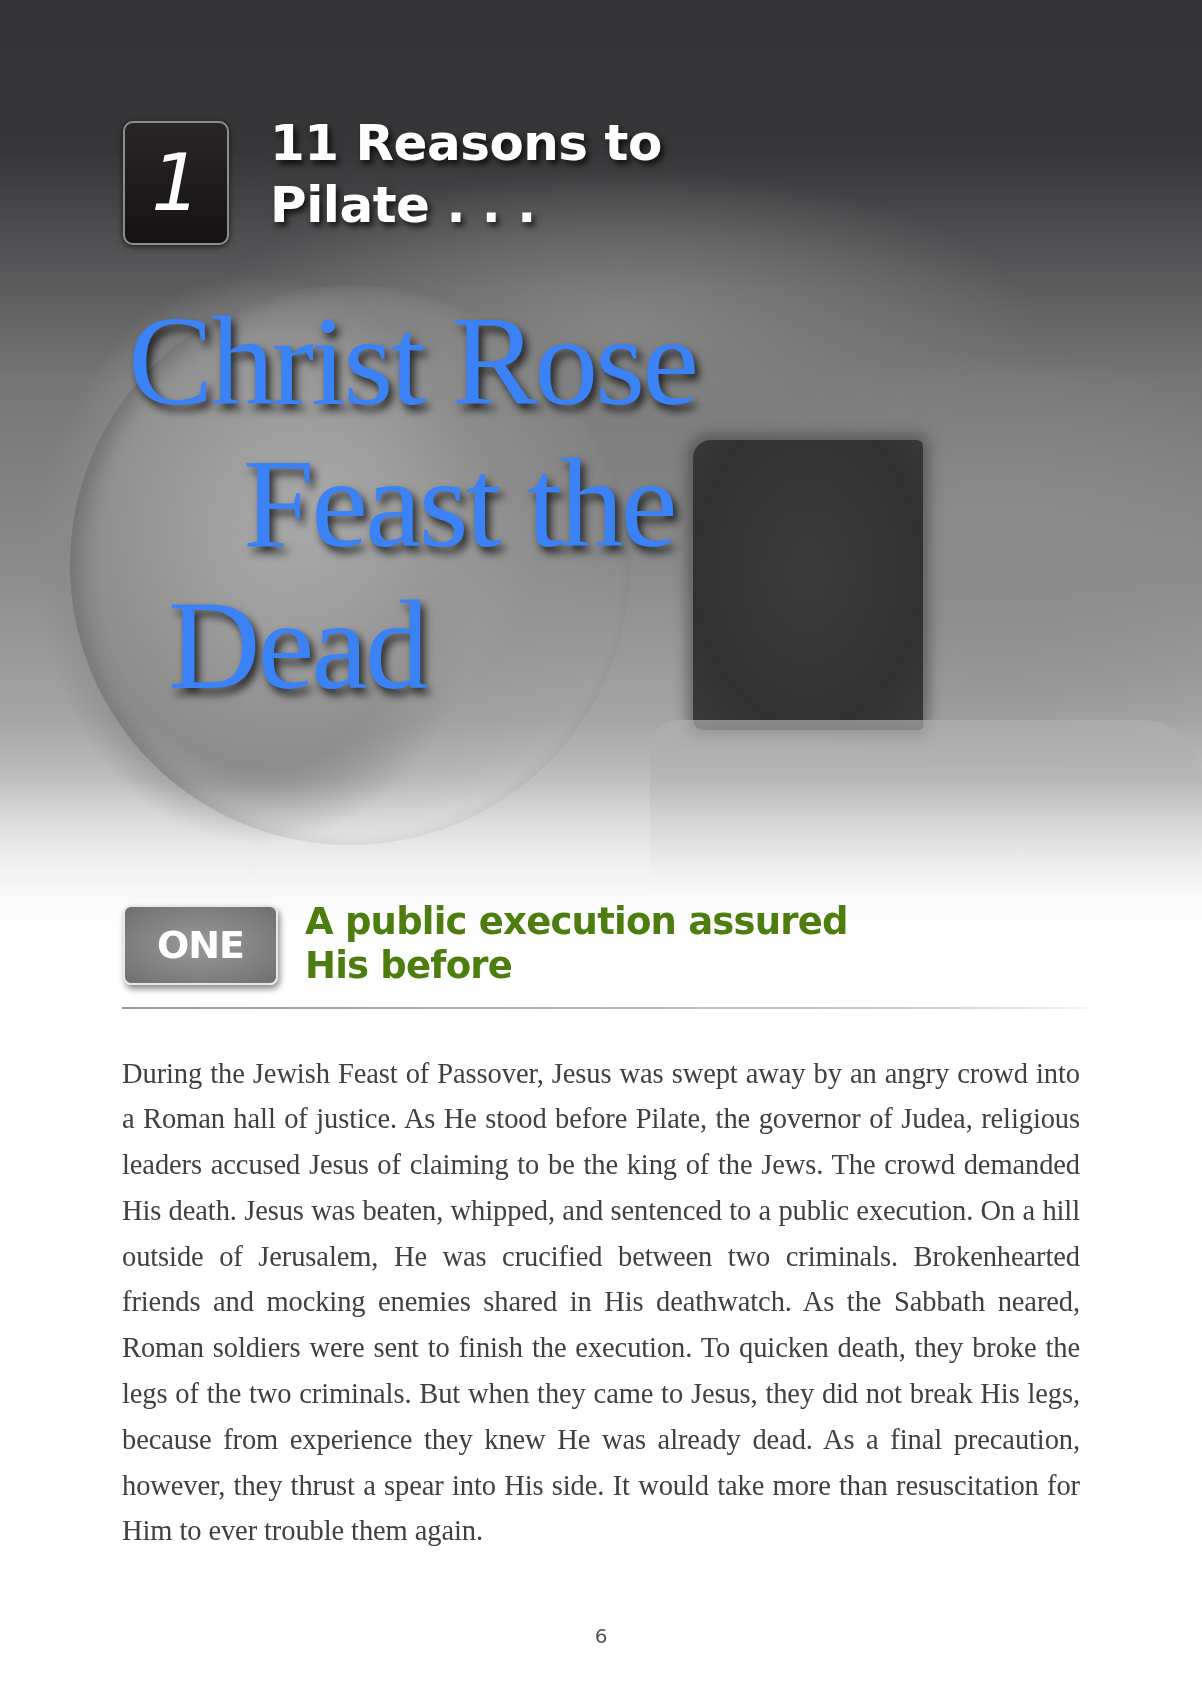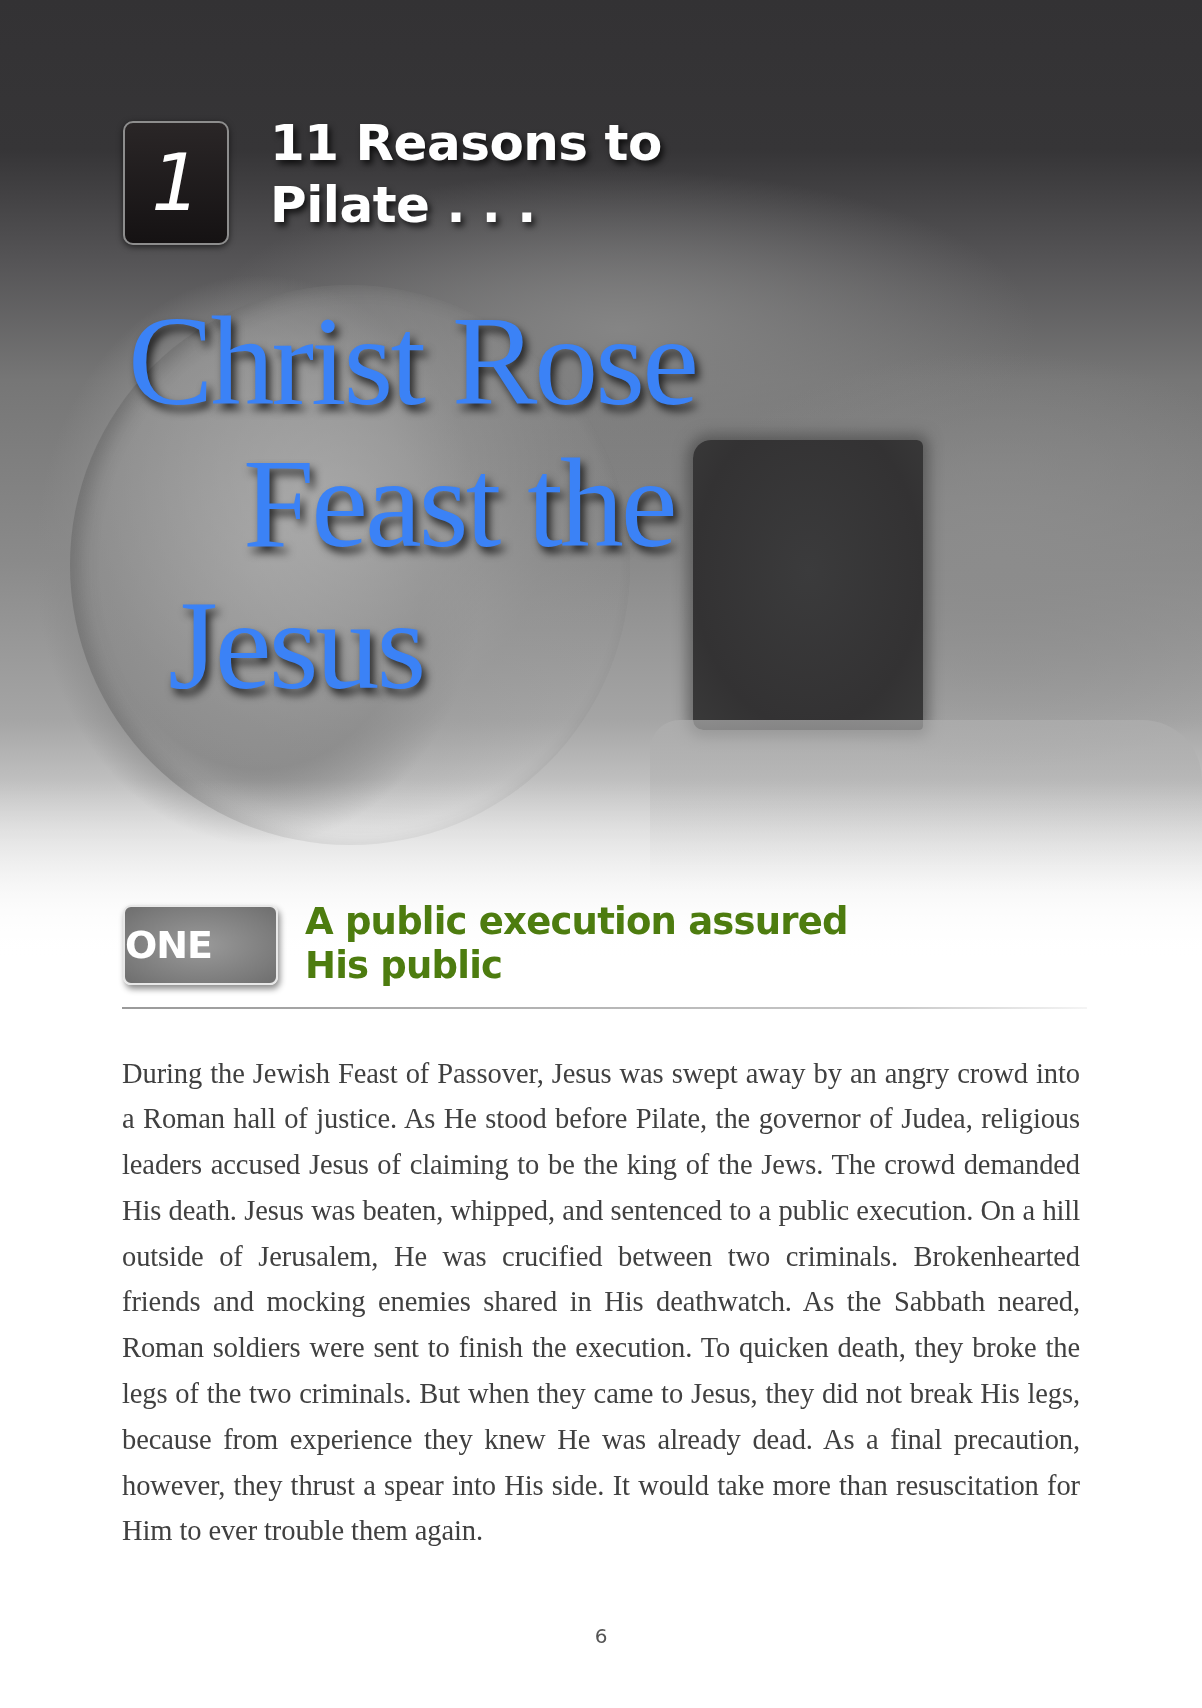--- a/index.html
+++ b/index.html
@@ -55,21 +55,21 @@
     .chapter-title div { white-space: nowrap; }
     .chapter-title .l2 { padding-left: 115px; }
     .chapter-title .l3 { padding-left: 40px; }
 
     
     .section-badge {
       position: absolute; left: 123px; top: 905px; width: 155px; height: 80px; box-sizing: border-box;
       border: 2px solid #e8e8e8; border-radius: 8px;
       background: radial-gradient(ellipse at 50% 50%, #9a9a9a 0%, #7c7c7c 70%, #6e6e6e 100%);
       box-shadow: 2px 4px 6px rgba(0,0,0,0.45);
-      display: flex; align-items: center; 
+      display: flex; align-items: center; justify-content: center;
     }
     .section-badge span { color: #ffffff; font-family: "DejaVu Sans", sans-serif; font-weight: bold; font-size: 38px; letter-spacing: -1px; }
     .section-title {
       position: absolute; left: 305px; top: 900px; color: #4d7c0f;
       font-family: "DejaVu Sans", sans-serif; font-weight: bold; font-size: 37px; line-height: 44px; letter-spacing: -0.8px;
     }
     .section-divider { position: absolute; left: 122px; top: 1007px; width: 965px; height: 2px; background: linear-gradient(to right, #9a9a9a, #c8c8c8 80%, rgba(220,220,220,0.3)); }
 
     .body-text {
       position: absolute; left: 122px; top: 1022px; width: 958px;
@@ -94,29 +94,29 @@
 </div>
 
 <div class="chapter-kicker">
   <div>11 Reasons to</div>
   <div>Pilate . . .</div>
 </div>
 
 <div class="chapter-title">
   <div class="l1">Christ Rose</div>
   <div class="l2">Feast the</div>
-  <div class="l3">Jesus</div>
+  <div class="l3">Dead</div>
 </div>
 
 <div class="section-badge">
   <span>ONE</span>
 </div>
 
 <div class="section-title">
   <div>A public execution assured</div>
-  <div>His public</div>
+  <div>His before</div>
 </div>
 
 <div class="section-divider"></div>
 
 <p class="body-text">During the Jewish Feast of Passover, Jesus was swept away by an angry crowd into a Roman hall of justice. As He stood before Pilate, the governor of Judea, religious leaders accused Jesus of claiming to be the king of the Jews. The crowd demanded His death. Jesus was beaten, whipped, and sentenced to a public execution. On a hill outside of Jerusalem, He was crucified between two criminals. Brokenhearted friends and mocking enemies shared in His deathwatch. As the Sabbath neared, Roman soldiers were sent to finish the execution. To quicken death, they broke the legs of the two criminals. But when they came to Jesus, they did not break His legs, because from experi­ence they knew He was already dead. As a final precaution, however, they thrust a spear into His side. It would take more than resuscitation for Him to ever trouble them again.</p>
 
 <div class="page-number">6</div>
 
 </body></html>

